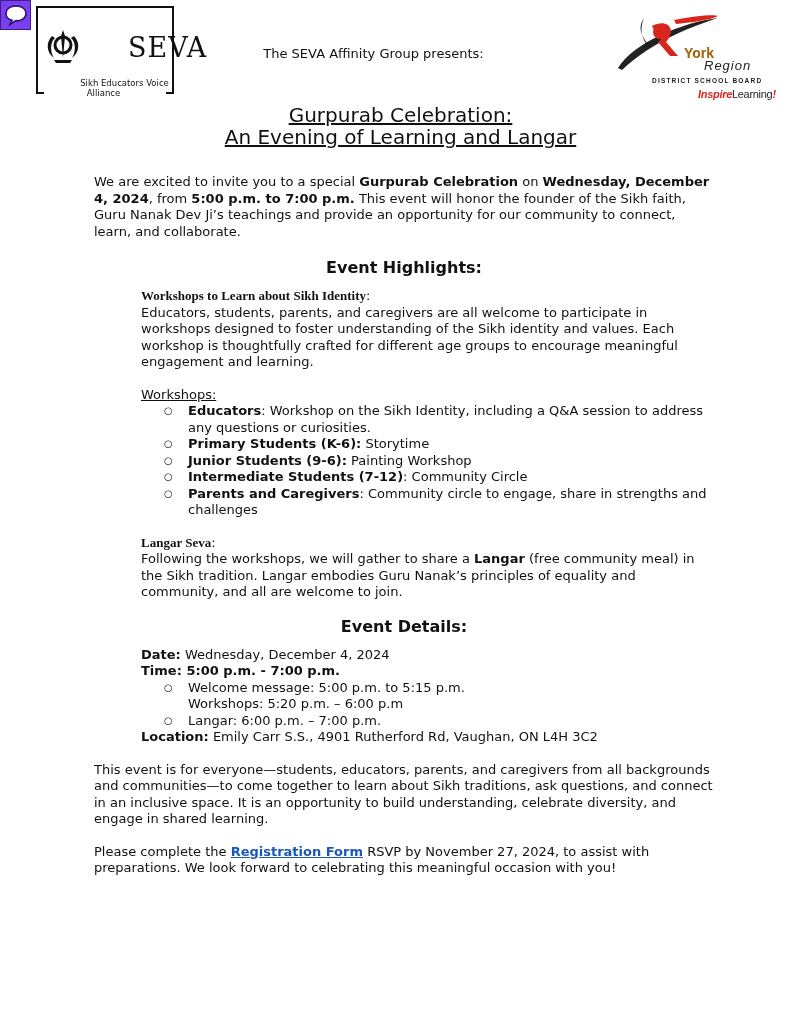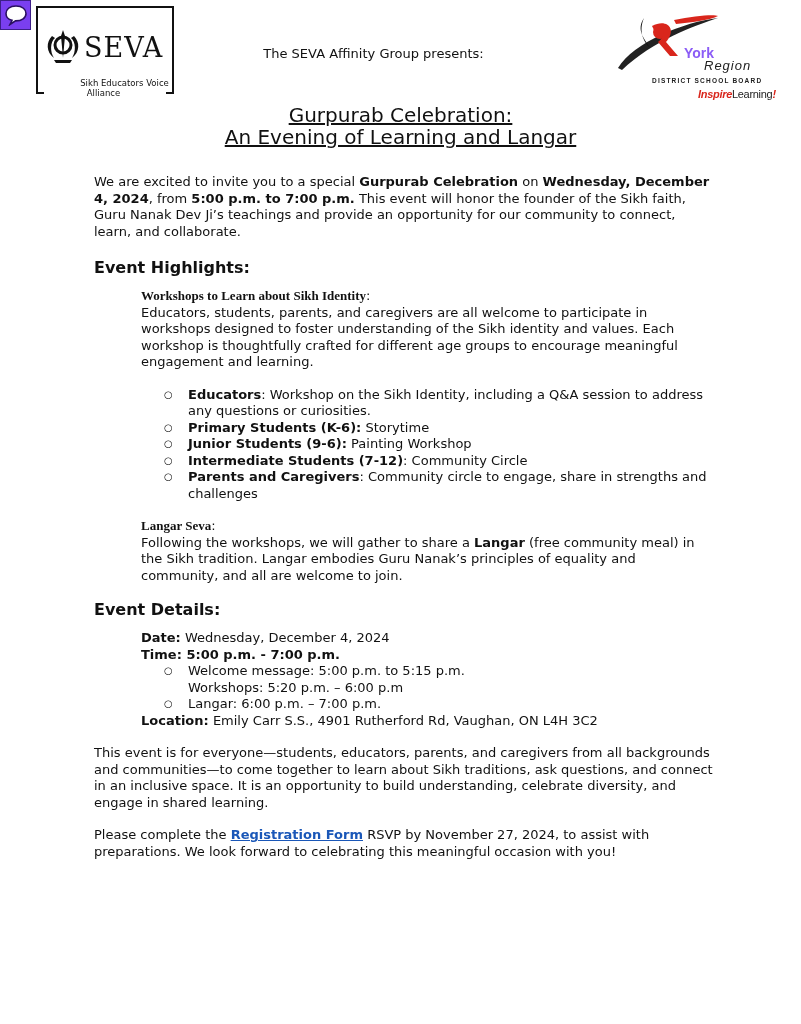--- a/index.html
+++ b/index.html
@@ -10,42 +10,42 @@
   }
   .chat-icon {
     position: absolute; left: 0; top: 0; width: 31px; height: 30px;
     background: #7a3ff0; border: 1px solid #3d1f88; box-sizing: border-box;
     display: flex; align-items: center; justify-content: center;
   }
   .seva-logo {
     position: absolute; left: 36px; top: 6px; width: 138px; height: 86px;
     border: 2px solid #111; border-bottom: none; box-sizing: border-box;
   }
-  .seva-logo .seva-row { position: absolute; left: 8px; top: 20px; display: flex; align-items: center; }
+  .seva-logo .seva-row { position: absolute; left: 8px; top: 20px; display: flex; align-items: center; gap: 44px; }
   .seva-logo .seva-word {
     font-family: "DejaVu Serif", serif; font-size: 27px; letter-spacing: 1px; color: #111;
     margin-left: 4px;
   }
   .seva-logo .seva-tag {
     position: absolute; left: 0; right: 0; bottom: -6px; text-align: center;
     font-size: 8.5px; color: #111; line-height: 10px;
   }
   .seva-logo .seva-tag span { background: #fff; padding: 0 3px; margin-left: 36px; }
   .seva-bottom-left, .seva-bottom-right {
     position: absolute; bottom: -2px; width: 8px; height: 2px; background: #111;
   }
   .seva-bottom-left { left: -2px; }
   .seva-bottom-right { right: -2px; }
 
   .presents {
     position: absolute; left: 0; width: 747px; top: 46px; text-align: center; font-size: 13px;
   }
   .yrdsb-logo { position: absolute; left: 614px; top: 12px; width: 160px; height: 92px; }
   .yrdsb-logo .york {
-    position: absolute; left: 70px; top: 33px; font-weight: bold; font-size: 14px; color: #8b5cf6;
+    position: absolute; left: 70px; top: 33px; font-weight: bold; font-size: 14px; color: #a16207;
     font-family: "Liberation Sans", sans-serif;
   }
   .yrdsb-logo .region {
     position: absolute; left: 90px; top: 46px; font-style: italic; font-size: 13px; color: #222;
     font-family: "Liberation Sans", sans-serif; letter-spacing: 1px;
   }
   .yrdsb-logo .dsb {
     position: absolute; left: 38px; top: 61px; font-size: 6.5px; font-weight: bold; letter-spacing: 1.2px;
     color: #222; font-family: "Liberation Sans", sans-serif;
   }
@@ -56,21 +56,21 @@
   .yrdsb-logo .inspire b { color: #d9261c; font-style: italic; }
 
   .title-block {
     position: absolute; left: 0; width: 801px; top: 104px; text-align: center; font-size: 20px; line-height: 22px;
   }
   .title-block div { text-decoration: underline; }
 
   .content { position: absolute; left: 94px; top: 174px; width: 620px; }
   p { margin: 0; }
   .intro { margin-bottom: 18px; }
-  h2 { font-size: 16px; font-weight: bold; margin: 0 0 10px 0; line-height: 20px; }
+  h2 { font-size: 16px; font-weight: bold; margin: 0 0 10px 0; line-height: 20px; text-align: center; }
   .indent { margin-left: 47px; }
   .sub-h { font-weight: bold; font-family: Liberation Serif, serif; }
   .mb { margin-bottom: 16px; }
   .u { text-decoration: underline; }
   ul.circles { list-style: none; margin: 0; padding: 0; }
   ul.circles li { position: relative; padding-left: 47px; }
   ul.circles li .bullet {
     position: absolute; left: 23px; top: 0; font-size: 10px;
   }
   a.link { color: #1a57b8; font-weight: bold; }
@@ -126,20 +126,21 @@
   <p class="intro">
     <span>We are excited to invite you to a special </span><b>Gurpurab Celebration</b><span> on </span><b>Wednesday, December 4, 2024</b><span>, from </span><b>5:00 p.m. to 7:00 p.m.</b><span> This event will honor the founder of the Sikh faith, Guru Nanak Dev Ji’s teachings and provide an opportunity for our community to connect, learn, and collaborate.</span>
   </p>
 
   <h2>Event Highlights:</h2>
 
   <div class="indent">
     <p><span class="sub-h">Workshops to Learn about Sikh Identity</span><span>:</span></p>
     <p class="mb">Educators, students, parents, and caregivers are all welcome to participate in workshops designed to foster understanding of the Sikh identity and values. Each workshop is thoughtfully crafted for different age groups to encourage meaningful engagement and learning.</p>
 
+    <p class="u">Workshops:</p>
     <ul class="circles">
       <li><span class="bullet">○</span><b>Educators</b><span>: Workshop on the Sikh Identity, including a Q&amp;A session to address any questions or curiosities.</span></li>
       <li><span class="bullet">○</span><b>Primary Students (K-6):</b><span> Storytime</span></li>
       <li><span class="bullet">○</span><b>Junior Students (9-6):</b><span> Painting Workshop</span></li>
       <li><span class="bullet">○</span><b>Intermediate Students (7-12)</b><span>: Community Circle</span></li>
       <li><span class="bullet">○</span><b>Parents and Caregivers</b><span>: Community circle to engage, share in strengths and challenges</span></li>
     </ul>
     <div class="spacer"></div>
 
     <p><span class="sub-h">Langar Seva</span><span>:</span></p>

